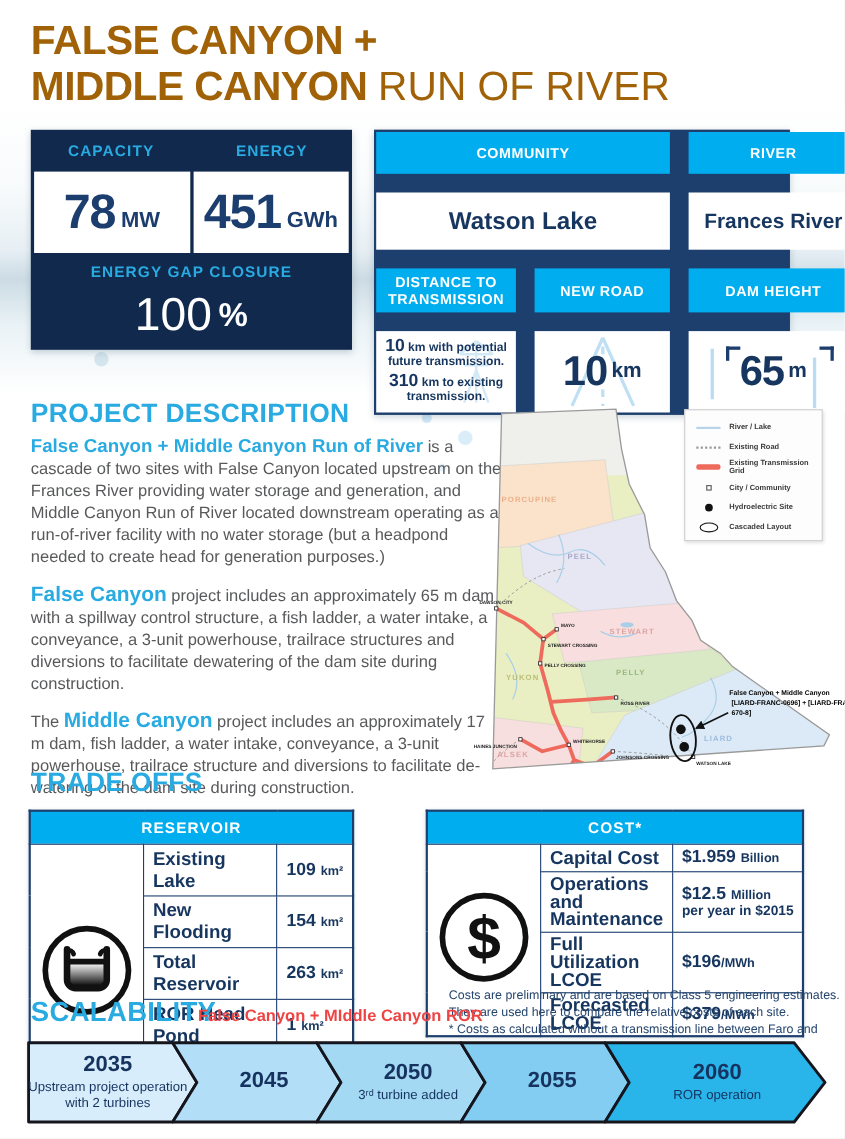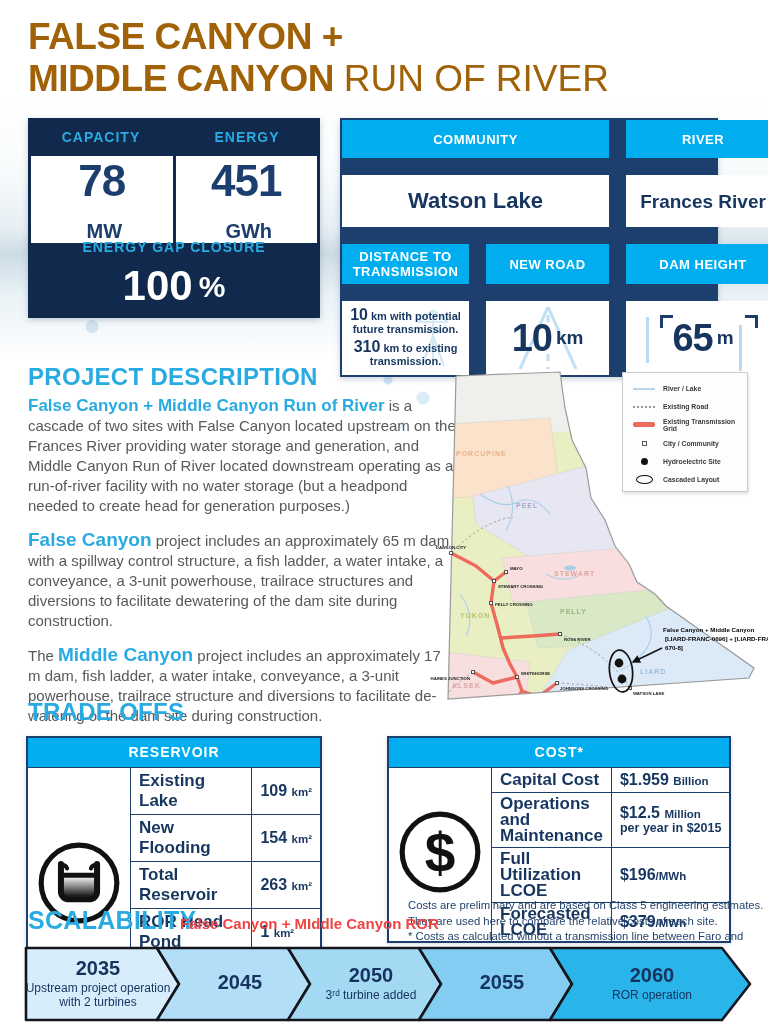--- a/index.html
+++ b/index.html
@@ -27,26 +27,26 @@
 
   
   .title { position:absolute; left:28px; top:16px; color:#a16207; font-size:37px; line-height:42px; font-weight:800; letter-spacing:-0.5px; }
   .title .light { font-weight:400; letter-spacing:0; }
 
   
   .stats-box { position:absolute; left:28px; top:118px; width:292px; height:200px; background:#10294c; box-shadow:0 2px 6px rgba(40,70,100,.25); }
   .stats-head { display:grid; grid-template-columns:1fr 1fr; height:38px; align-items:center; text-align:center; }
   .stats-head div { color:#29abe2; font-size:14px; font-weight:800; letter-spacing:1px; }
   .stats-cells { display:grid; grid-template-columns:1fr 1fr; gap:3px; padding:0 3px; height:74px; }
-  .stats-cells .cell { background:#ffffff; display:flex; align-items:center; justify-content:center;flex-direction:column; }
+  .stats-cells .cell { background:#ffffff; display:flex; align-items:center; justify-content:center; }
   .big-num { color:#1c3e6e; font-size:44px; font-weight:800; letter-spacing:-1px; }
   .big-unit { color:#1c3e6e; font-size:20px; font-weight:700; margin-left:5px; margin-top:14px; }
   .gap-label { height:34px; display:flex; align-items:center; justify-content:center; color:#29abe2; font-size:14px; font-weight:800; letter-spacing:1px; }
   .gap-value { height:54px; display:flex; align-items:flex-start; justify-content:center; color:#ffffff; }
-  .gap-value .num { font-size:42px; font-weight:700; line-height:44px; }
+  .gap-value .num { font-size:42px; font-weight:400; line-height:44px; }
   .gap-value .pct { font-size:30px; font-weight:800; margin-left:6px; margin-top:6px; }
 
   
   .info-table { position:absolute; left:340px; top:118px; width:378px; background:#1d3f6e; border:2px solid #1d3f6e; display:grid;
     grid-template-columns:127px 123px 154px; grid-template-rows:38px 52px 40px 74px; gap:17px; box-shadow:0 2px 6px rgba(40,70,100,.25); }
   .info-table > div { background:#ffffff; display:flex; flex-direction:column; align-items:center; justify-content:center; text-align:center; position:relative; overflow:hidden; }
   .info-table .th { background:#00aeef; color:#ffffff; font-size:13px; font-weight:800; letter-spacing:.5px; line-height:15px; }
   .span2 { grid-column:1 / span 2; }
   .cell-community { color:#17365f; font-size:22px; font-weight:800; }
   .cell-river { color:#17365f; font-size:19px; font-weight:800; line-height:21px; }

